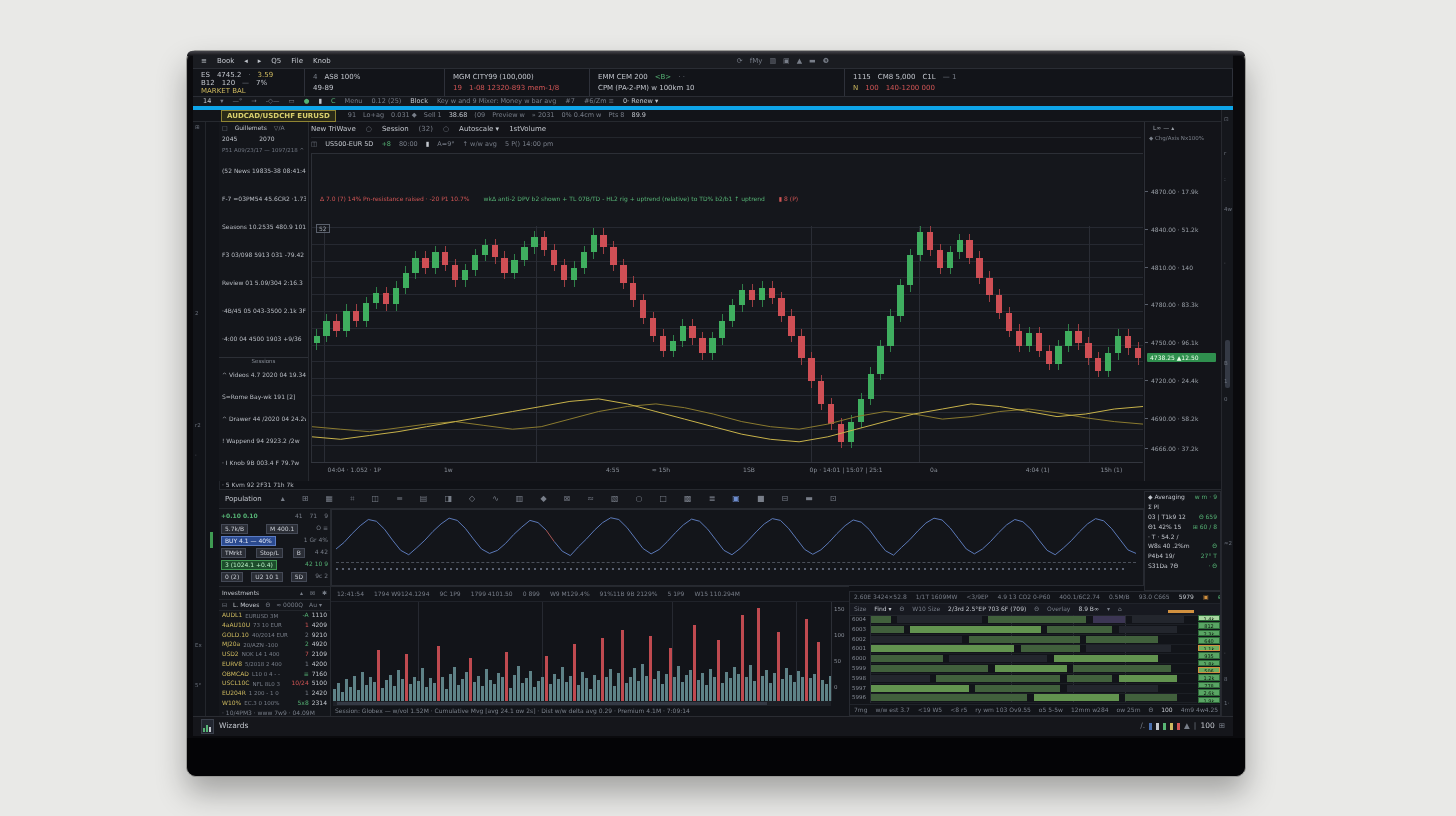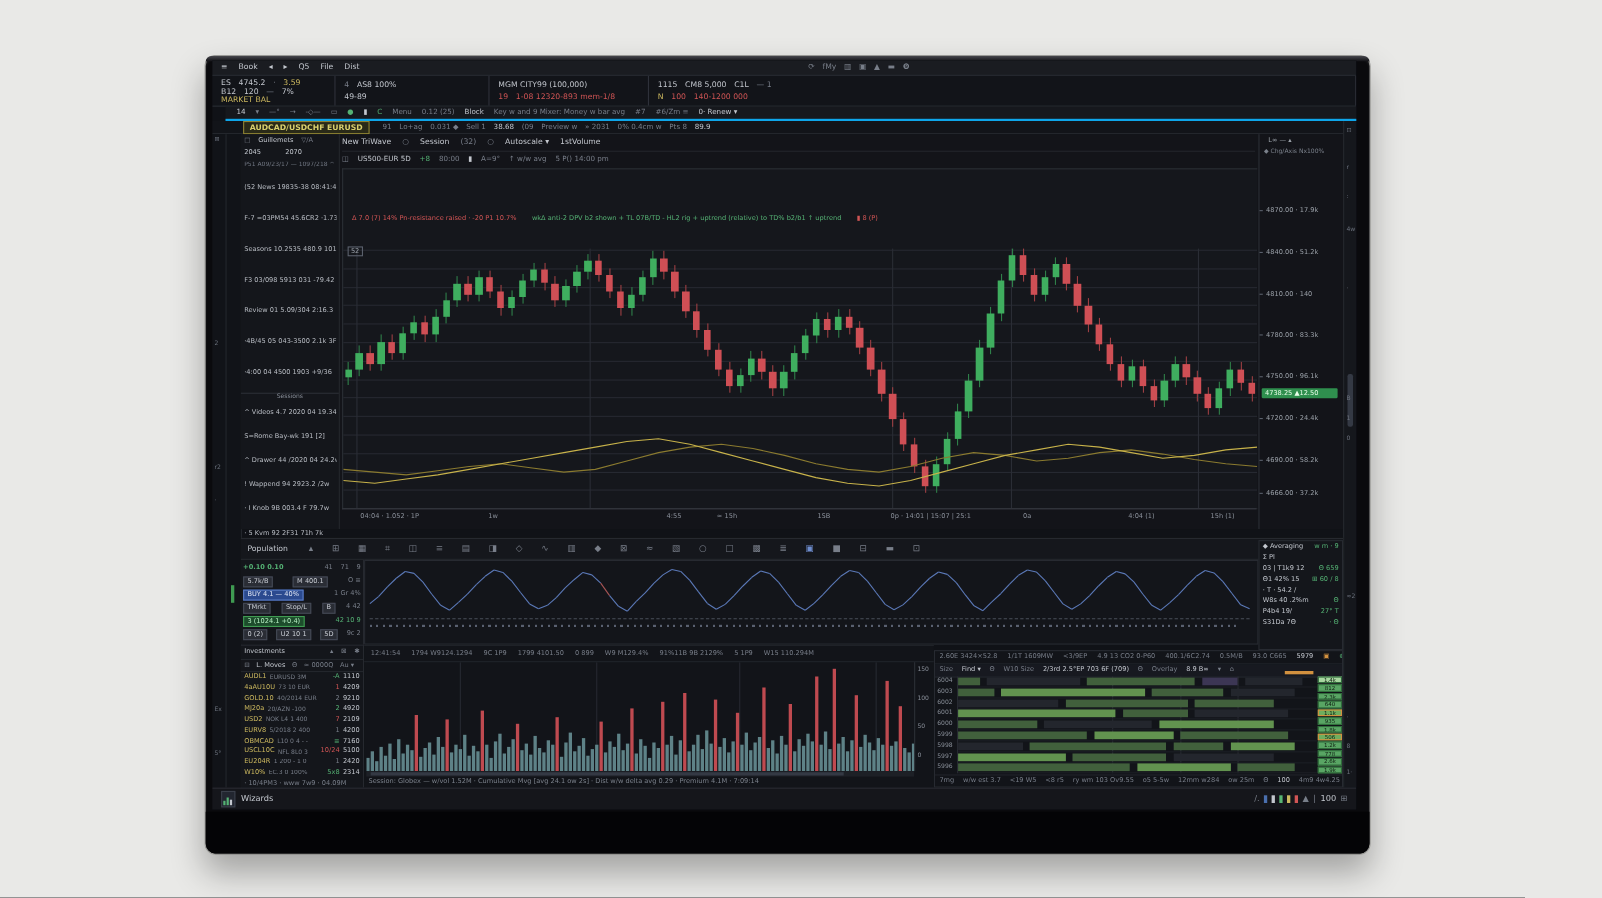--- a/index.html
+++ b/index.html
@@ -9,21 +9,21 @@
   #bezel-top{left:0;top:0;width:100%;height:5px;background:linear-gradient(#46464c,#101014);border-radius:10px 10px 0 0;}
   #app{left:6px;top:4px;width:1040px;height:681px;background:#101217;overflow:hidden;}
   #bezel-bottom{left:0;bottom:0;width:100%;height:38px;background:#040406;border-radius:0 0 10px 10px;}
   .t{display:inline-block;line-height:1.15;white-space:nowrap;}
   .w{color:#c3c7ce}.d{color:#787e89}.g{color:#55b274}.r{color:#d15555}.y{color:#cdb95f}.b{color:#6e8ecf}.o{color:#d2913f}
   .row{display:flex;gap:7px;align-items:center;}
   
   #menubar{left:0;top:0;width:1040px;height:14px;background:#1a1c21;border-bottom:1px solid #2a2d34;font-size:7px;display:flex;align-items:center;padding:0 8px;gap:10px;box-sizing:border-box;}
   #quotebar{left:0;top:14px;width:1040px;height:28px;background:#121419;border-bottom:1px solid #2a2d34;display:flex;font-size:7px;box-sizing:border-box;}
   .qgroup{border-right:1px solid #2e313a;padding:2px 8px;display:flex;flex-direction:column;justify-content:space-around;box-sizing:border-box;}
-  #toolbar2{left:0;top:42px;width:1040px;height:13px;background:#16181d;border-bottom:2px solid #0ea5e9;display:flex;align-items:center;gap:9px;padding:0 10px;font-size:6.5px;box-sizing:border-box;margin-left:12px;}
+  #toolbar2{left:0;top:42px;width:1040px;height:13px;background:#16181d;border-bottom:4px solid #0ea5e9;display:flex;align-items:center;gap:9px;padding:0 10px;font-size:6.5px;box-sizing:border-box;}
   #titlerow{left:0;top:55px;width:1040px;height:12px;background:#121419;border-bottom:1px solid #26292f;display:flex;align-items:center;gap:12px;padding:0 4px 0 28px;font-size:6.5px;box-sizing:border-box;}
   #ticker-box{background:#2a2a18;border:1px solid #8f8433;color:#d9cf6d;font-weight:bold;padding:1px 5px;font-size:7px;}
   
   #left-rail{left:0;top:67px;width:26px;height:594px;background:#111318;border-right:1px solid #23262c;}
   #left-rail .mid{position:absolute;left:12px;top:0;width:1px;height:100%;background:#23262c;}
   #right-rail{left:1028px;top:55px;width:12px;height:606px;background:#15171c;border-left:1px solid #26282e;}
   
   #sidebar{left:26px;top:67px;width:90px;height:359px;background:#14161b;border-right:1px solid #26292f;font-size:6px;box-sizing:border-box;}
   .sb-row{position:absolute;left:3px;width:84px;color:#b9bdc4;white-space:nowrap;overflow:hidden;}
   
@@ -105,21 +105,21 @@
   <div class="abs" id="bezel-top"></div>
   <div class="abs" id="app">
 
     <div class="abs" id="menubar">
         <span class="t w">≡</span>
         <span class="t w">Book</span>
         <span class="t w">◂</span>
         <span class="t w">▸</span>
         <span class="t w">Q5</span>
         <span class="t w">File</span>
-        <span class="t w">Dist</span>
+        <span class="t w">Knob</span>
         <span class="row" style="margin: 0px auto;">
           <span class="t d">⟳</span>
           <span class="t d">fMy</span>
           <span class="t d">▥</span>
           <span class="t d">▣</span>
           <span class="t d">▲</span>
           <span class="t d">▬</span>
           <span class="t d">❾</span>
         </span>
       </div>
@@ -150,20 +150,30 @@
             <span class="t w">49-89</span>
           </div>
         </div>
         <div class="qgroup" style="flex: 0 0 145px;">
           <div class="row">
             <span class="t w">MGM  CITY99  (100,000)</span>
           </div>
           <div class="row">
             <span class="t r">19</span>
             <span class="t r">1-08  12320-893  mem-1/8</span>
+          </div>
+        </div>
+        <div class="qgroup" style="flex: 0 0 255px;">
+          <div class="row">
+            <span class="t w">EMM  CEM  200</span>
+            <span class="t g">&lt;B&gt;</span>
+            <span class="t d">· ·</span>
+          </div>
+          <div class="row">
+            <span class="t w">CPM (PA-2-PM) w  100km 10</span>
           </div>
         </div>
         <div class="qgroup" style="flex: 1 1 auto;">
           <div class="row">
             <span class="t w">1115</span>
             <span class="t w">CM8 5,000</span>
             <span class="t w">C1L</span>
             <span class="t d">— 1</span>
           </div>
           <div class="row">

